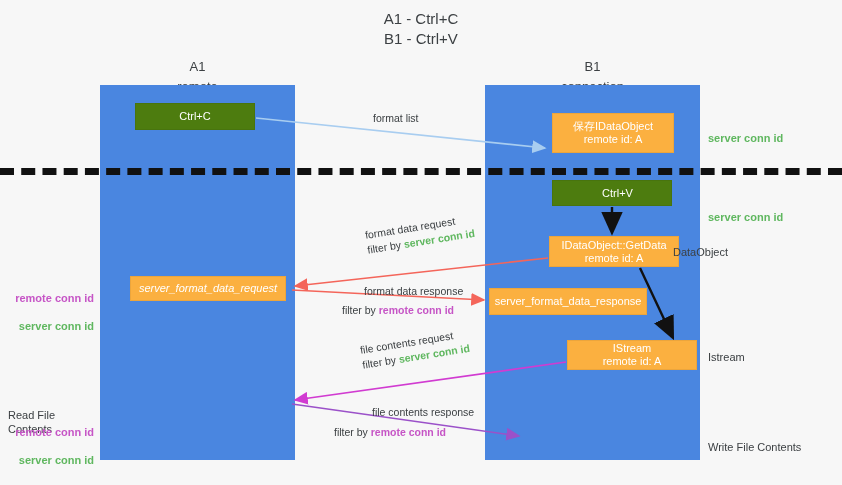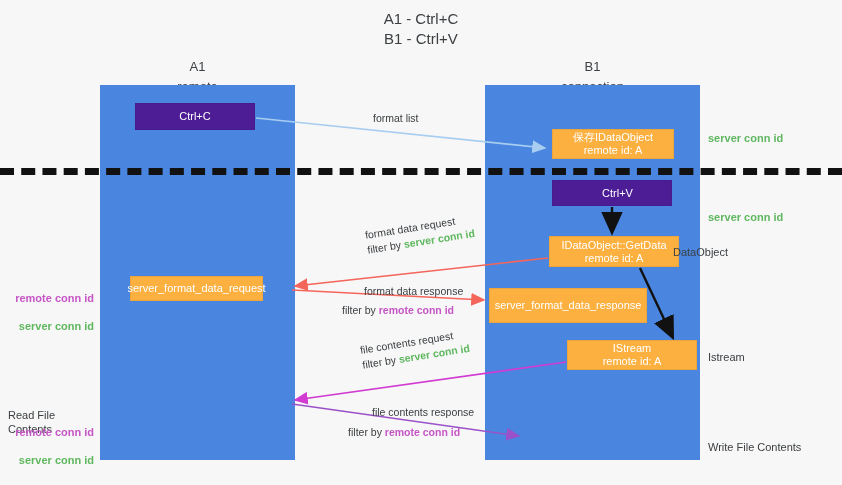--- a/index.html
+++ b/index.html
@@ -40,30 +40,30 @@
   
   .box{
     box-sizing:border-box;
     display:flex;flex-direction:column;
     align-items:center;justify-content:center;
     color:#ffffff;font-size:11px;line-height:13px;
     text-align:center;
     white-space:pre-line;
     border:1px solid rgba(0,0,0,0.06);
   }
-  .box.green{background:#4c1d95;}
+  .box.green{background:#4d7c0f;}
   .box.orange{background:#fbb košer;}
   .box.orange{background:#fbb040;}
 
   #box-ctrlc{left:135px;top:103px;width:120px;height:27px;}
-  #box-idataobject{left:552px;top:129px;width:122px;height:30px;}
+  #box-idataobject{left:552px;top:113px;width:122px;height:40px;}
   #box-ctrlv{left:552px;top:180px;width:120px;height:26px;padding-left:11px;}
   #box-getdata{left:549px;top:236px;width:130px;height:31px;}
-  #box-sfdreq{left:130px;top:276px;width:133px;height:25px;}
-  #box-sfdresp{left:489px;top:288px;width:158px;height:35px;}
+  #box-sfdreq{left:130px;top:276px;width:156px;height:25px;font-style:italic;}
+  #box-sfdresp{left:489px;top:288px;width:158px;height:27px;}
   #box-istream{left:567px;top:340px;width:130px;height:30px;}
   #box-sfcreq{left:130px;top:392px;width:160px;height:25px;}
   #box-sfcresp{left:524px;top:424px;width:160px;height:25px;}
 
   
   #dashed{
     left:0;top:168px;width:842px;height:0;
     border-top:7px dashed #111;
   }
 
@@ -92,21 +92,21 @@
 
   #el-fdreq{left:364px;top:228px;transform:rotate(-9deg);transform-origin:left top;}
   #el-fdreq .l2{margin-top:1px;}
 
   #el-fdresp{left:364px;top:284px;}
   #el-fdresp .l2{margin-top:5px;margin-left:-22px;}
 
   #el-fcreq{left:359px;top:343px;transform:rotate(-9deg);transform-origin:left top;}
   #el-fcreq .l2{margin-top:1px;}
 
-  #el-fcresp{left:372px;top:405px;text-align:center;}
+  #el-fcresp{left:372px;top:405px;}
   #el-fcresp .l2{margin-top:6px;margin-left:-38px;}
 
   svg#wires{position:absolute;left:0;top:0;width:842px;height:485px;pointer-events:none;}
 </style>
 </head>
 <body>
 
 <div id="stage">
 
   <div class="abs" id="title">A1 - Ctrl+C

